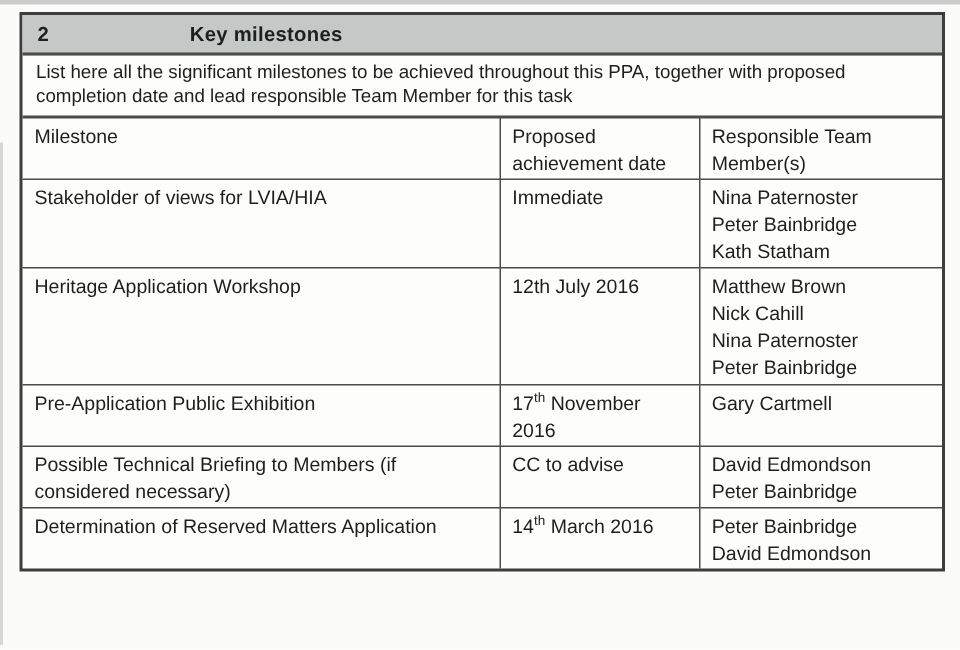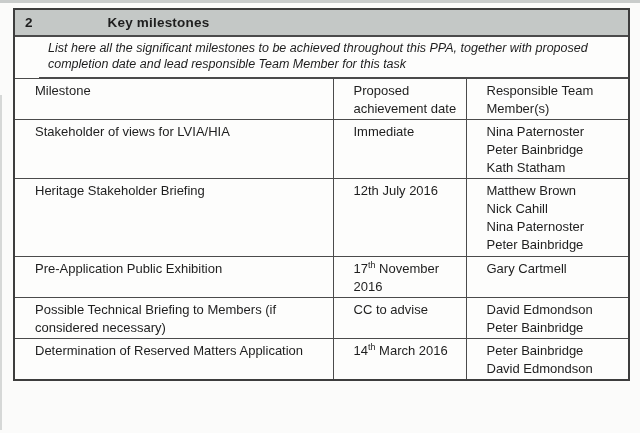--- a/index.html
+++ b/index.html
@@ -36,42 +36,40 @@
   .section-header {
     height: 25px;
     background: #c4c8c6;
     border-bottom: 2px solid #4b4b4b;
     display: flex;
     align-items: center;
     font-weight: bold;
     font-size: 13.5px;
   }
   .section-number { margin-left: 10px; }
-  .section-title  { margin-left: 33px; letter-spacing: 0.2px; padding-left: 42px; }
+  .section-title  { margin-left: 52px; letter-spacing: 0.2px; padding-left: 42px; }
   .description {
     padding: 4px 10px 5px 9px;
-    font-style: italic;
     font-size: 12.5px;
     line-height: 15.5px;
     border-bottom: 1px solid #4b4b4b;
-    margin-left: 24px;
   }
   table.milestones {
     width: 100%;
     border-collapse: collapse;
     table-layout: fixed;
   }
   table.milestones td, table.milestones th {
     border: 1px solid #4b4b4b;
     vertical-align: top;
     text-align: left;
     font-weight: normal;
     font-size: 13px;
     line-height: 18px;
-    padding: 3px 6px 1px 20px;
+    padding: 3px 6px 1px 8px;
     overflow: hidden;
   }
   table.milestones td:first-child, table.milestones th:first-child { border-left: none; }
   table.milestones td:last-child,  table.milestones th:last-child  { border-right: none; }
   table.milestones tr:last-child td { border-bottom: none; }
   .team-cell { white-space: pre-line; line-height: 19px; }
   sup {
     font-size: 9px;
     line-height: 0;
     vertical-align: super;
@@ -106,21 +104,21 @@
       <th>Responsible Team Member(s)</th>
     </tr>
     <tr style="height:58px">
       <td>Stakeholder of views for LVIA/HIA</td>
       <td><span>Immediate</span><sup></sup><span></span></td>
       <td class="team-cell">Nina Paternoster
 Peter Bainbridge
 Kath Statham</td>
     </tr>
     <tr style="height:78px">
-      <td>Heritage Stakeholder Briefing</td>
+      <td>Heritage Application Workshop</td>
       <td><span>12th July 2016</span><sup></sup><span></span></td>
       <td class="team-cell">Matthew Brown
 Nick Cahill
 Nina Paternoster
 Peter Bainbridge</td>
     </tr>
     <tr style="height:38px">
       <td>Pre-Application Public Exhibition</td>
       <td><span>17</span><sup>th</sup><span> November 2016</span></td>
       <td class="team-cell">Gary Cartmell</td>

